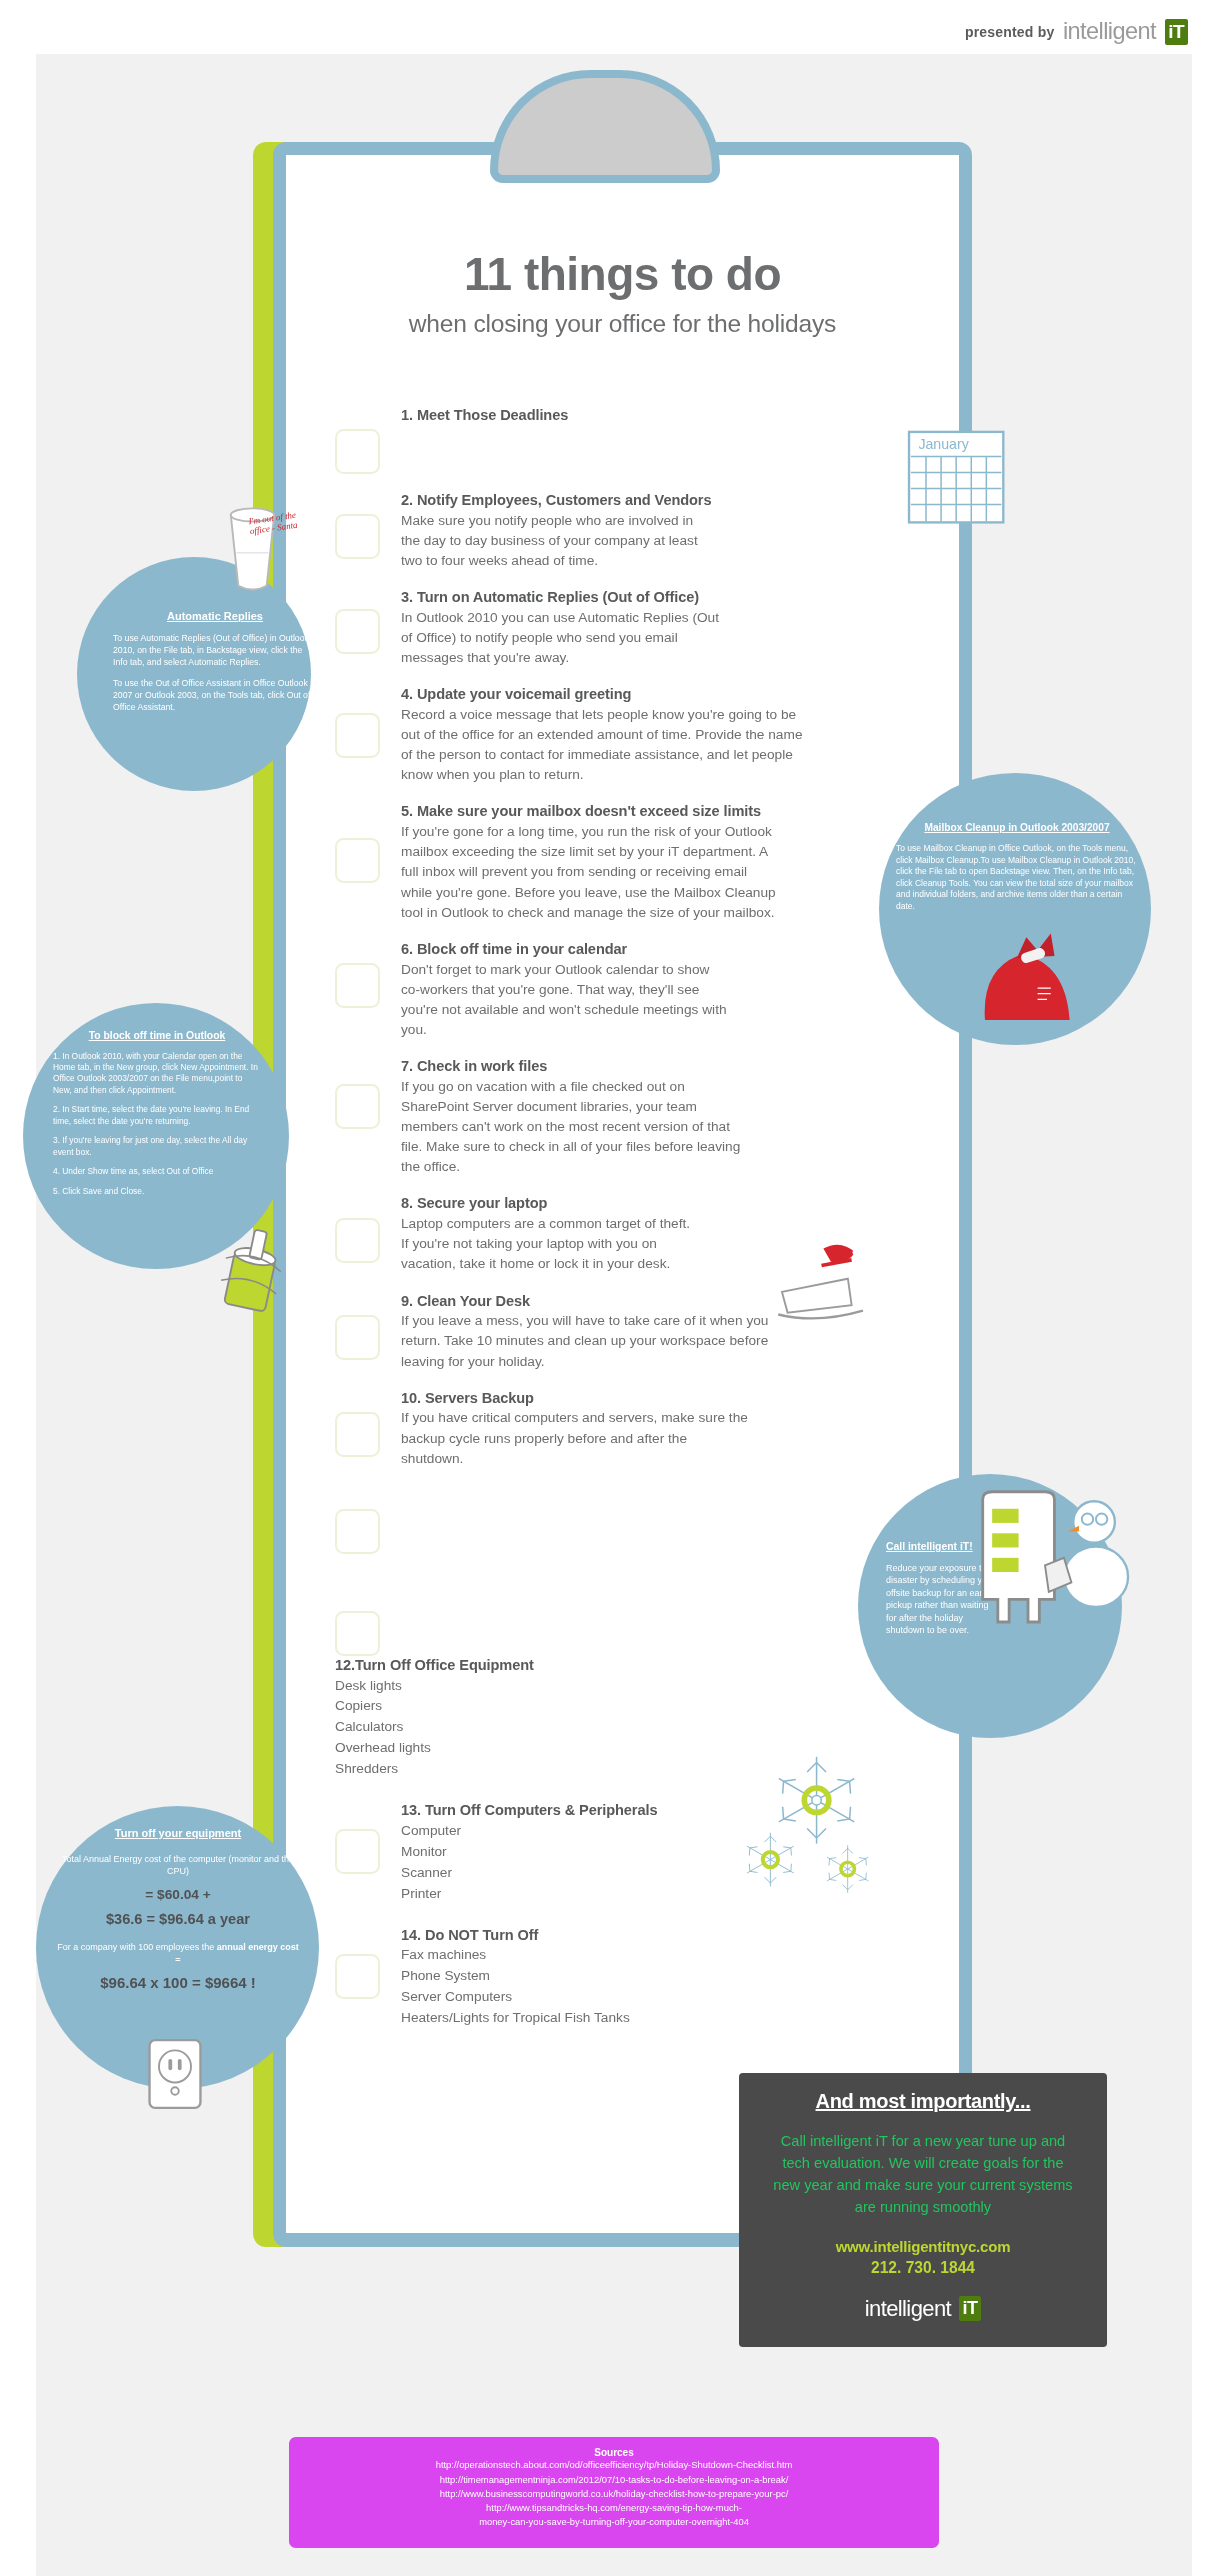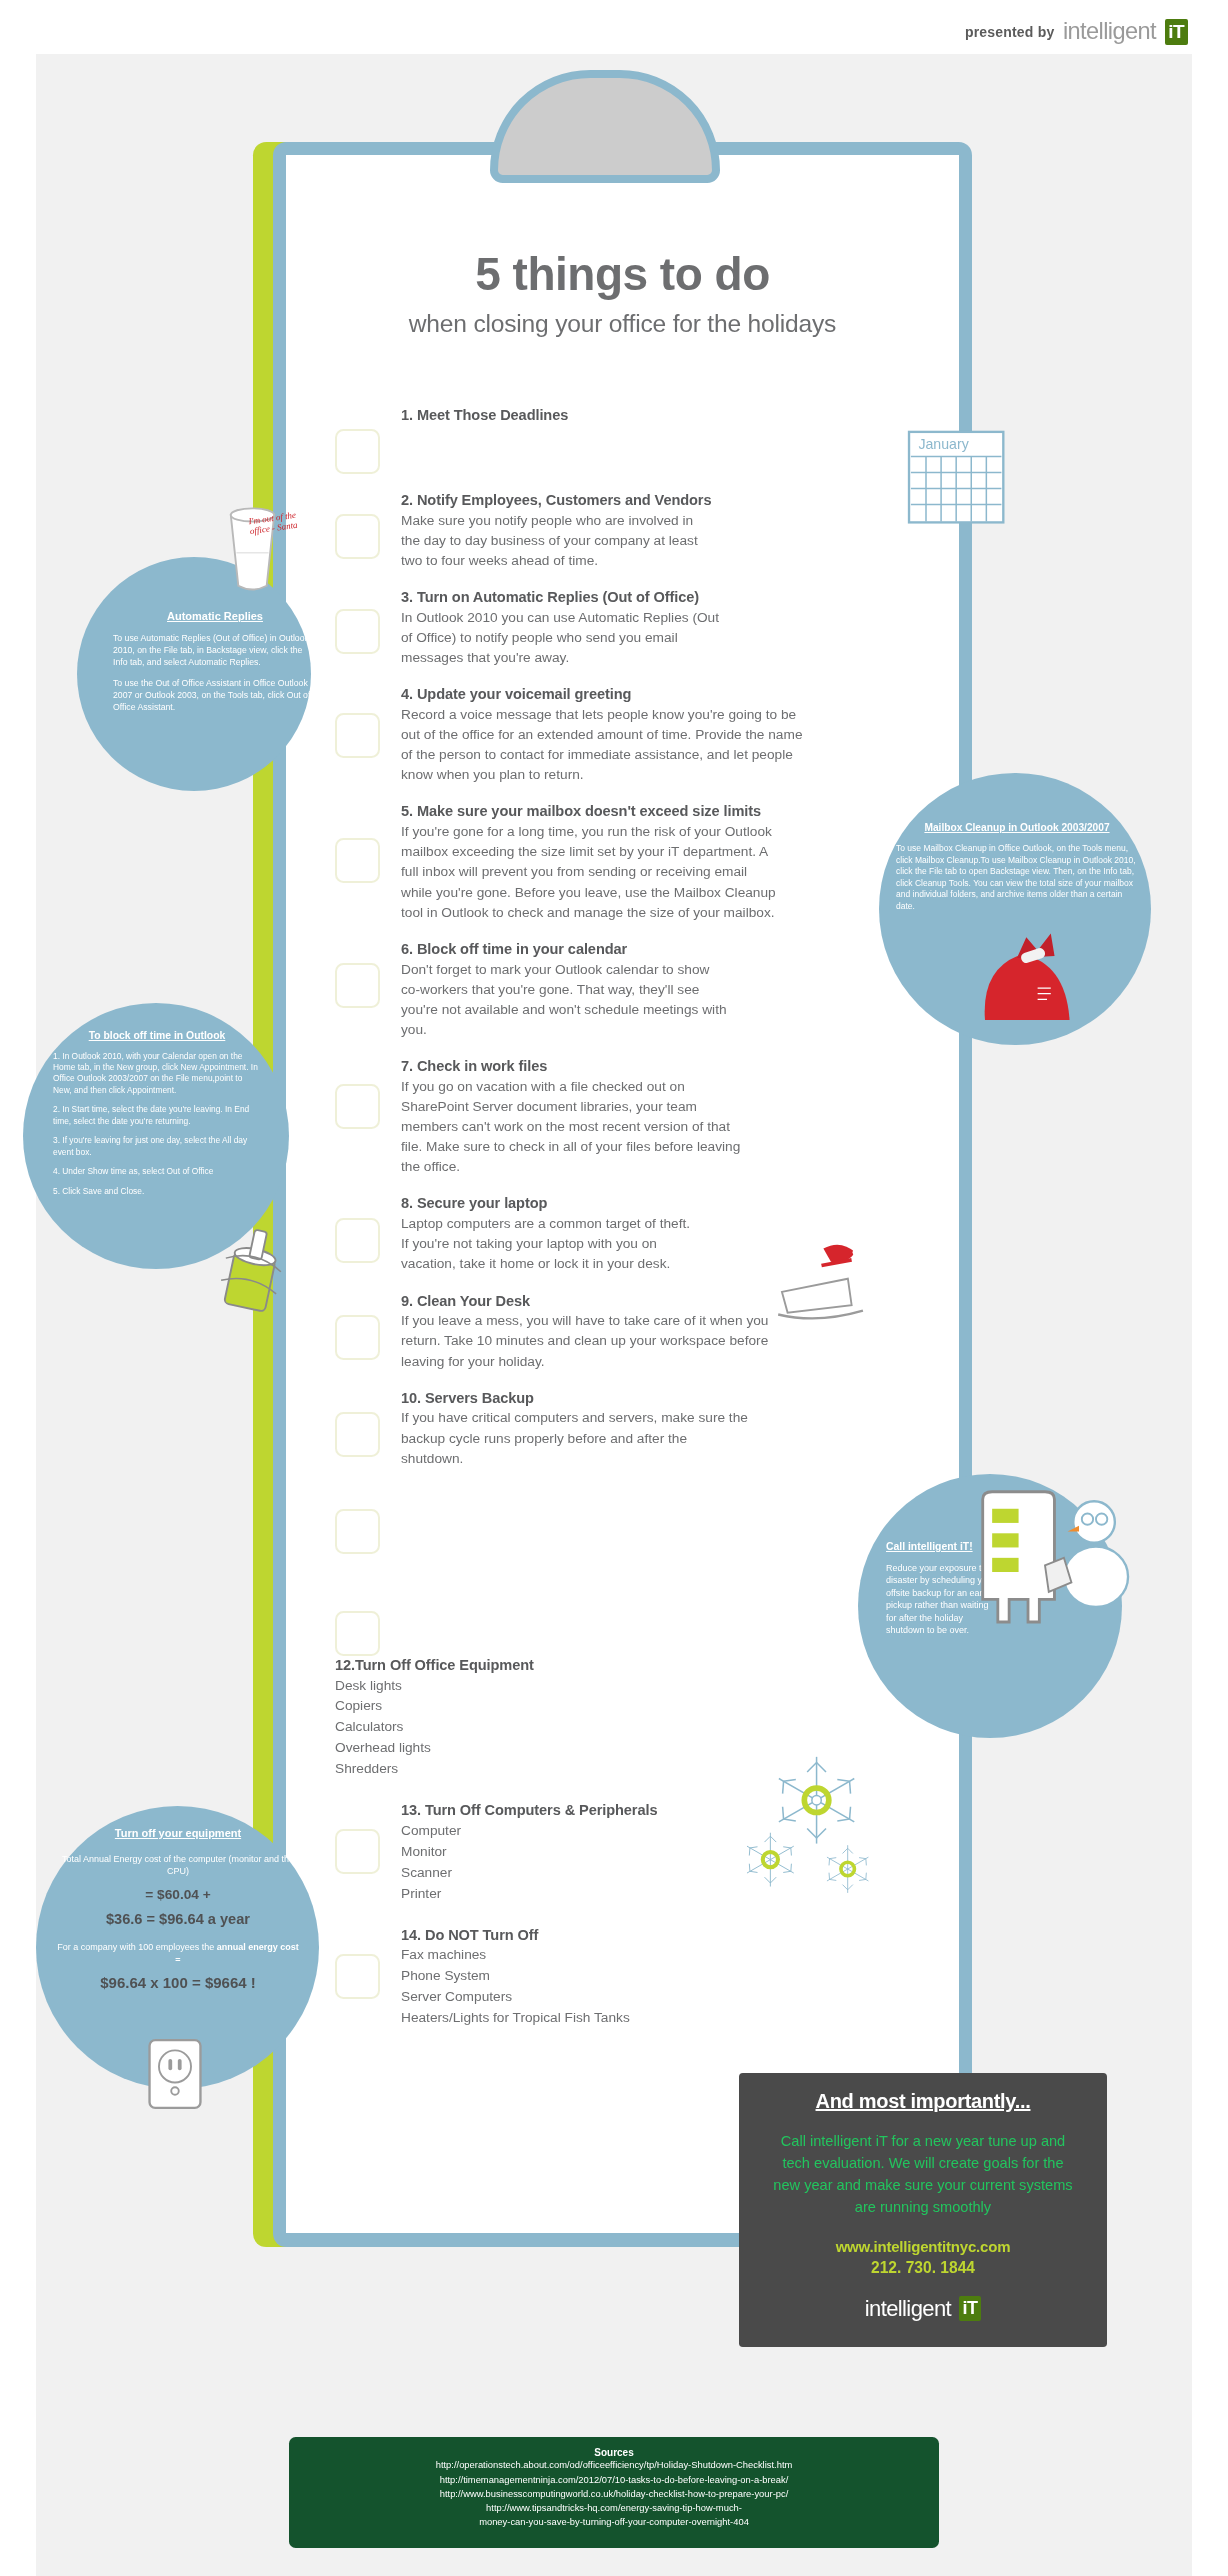--- a/index.html
+++ b/index.html
@@ -320,21 +320,21 @@
     gap: 7.6px;
   }
   .cta-logo .brand-word { color: #ffffff; font-size: 22px; }
   .cta-logo .brand-mark { font-size: 18px; }
 
   
   .sources {
     position: absolute;
     left: 289px; top: 2437px;
     width: 650px; height: 111px;
-    background: #14532d;
+    background: #d946ef;
     border-radius: 6.6px;
     z-index: 30;
     text-align: center;
     padding-top: 10.4px;
     color: #ffffff;
   }
   .sources-title { font-size: 10px; font-weight: bold; }
   .sources-line { font-size: 9.4px; line-height: 1.5; }
 </style>
 </head>
@@ -349,21 +349,21 @@
 </div>
 
 <div class="canvas"></div>
 
 <div class="clip-green"></div>
 <div class="clip-blue"></div>
 <div class="clip-paper"></div>
 <div class="clip-clamp"></div>
 
 <div class="title-wrap">
-  <div class="title-main">5 things to do</div>
+  <div class="title-main">11 things to do</div>
   <div class="title-sub">when closing your office for the holidays</div>
 </div>
 
 <div class="art" id="art-calendar">
   <svg viewBox="0 0 110 105" width="104" height="99">
     <rect x="2" y="2" width="100" height="96" fill="#ffffff" stroke="#8cb8cd" stroke-width="2.5"></rect>
     <text x="12" y="20" font-family="Liberation Sans, sans-serif" font-size="15" fill="#8cb8cd">January</text>
     <g stroke="#8cb8cd" stroke-width="1.6">
       <line x1="4" y1="28" x2="100" y2="28"></line>
       <line x1="4" y1="45" x2="100" y2="45"></line>

